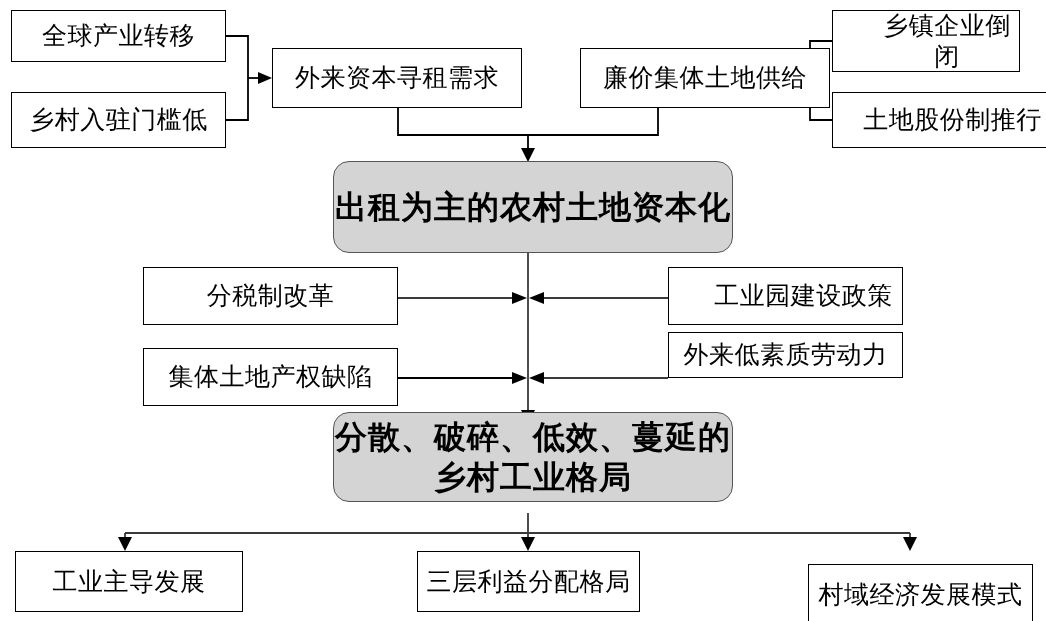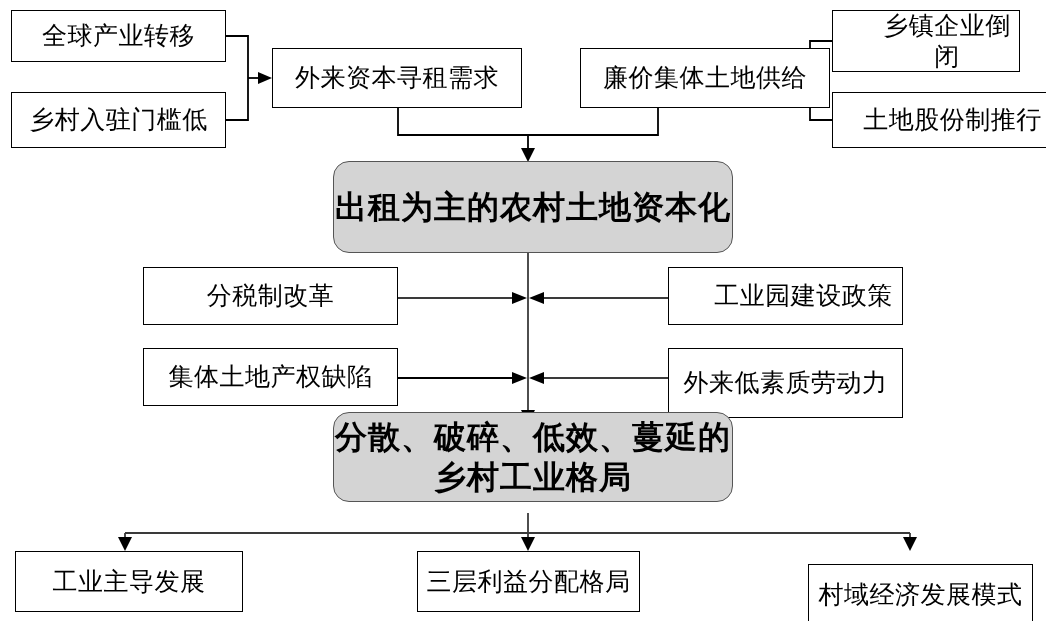--- a/index.html
+++ b/index.html
@@ -119,21 +119,21 @@
   <div class="node plain" style="left:832px; top:92px; width:241px; height:56px;">土地股份制推行</div>
 
   <div class="node emph" style="left:333px; top:161px; width:400px; height:92px;">出租为主的农村土地资本化</div>
 
   <div class="node plain" style="left:143px; top:267px; width:255px; height:58px;">分税制改革</div>
 
   <div class="node plain" style="left:668px; top:267px; width:235px; height:58px;padding-left:36px;">工业园建设政策</div>
 
   <div class="node plain" style="left:143px; top:348px; width:255px; height:58px;">集体土地产权缺陷</div>
 
-  <div class="node plain" style="left:668px; top:348px; width:235px; height:70px;">外来低素质劳动力</div>
+  <div class="node plain" style="left:668px; top:332px; width:235px; height:46px;">外来低素质劳动力</div>
 
   <div class="node emph" style="left:333px; top:412px; width:400px; height:90px; flex-direction:column;">
     <span>分散、破碎、低效、蔓延的</span>
     <span>乡村工业格局</span>
   </div>
 
   <div class="node plain" style="left:15px; top:551px; width:228px; height:61px;">工业主导发展</div>
 
   <div class="node plain" style="left:417px; top:551px; width:223px; height:61px;">三层利益分配格局</div>
 

